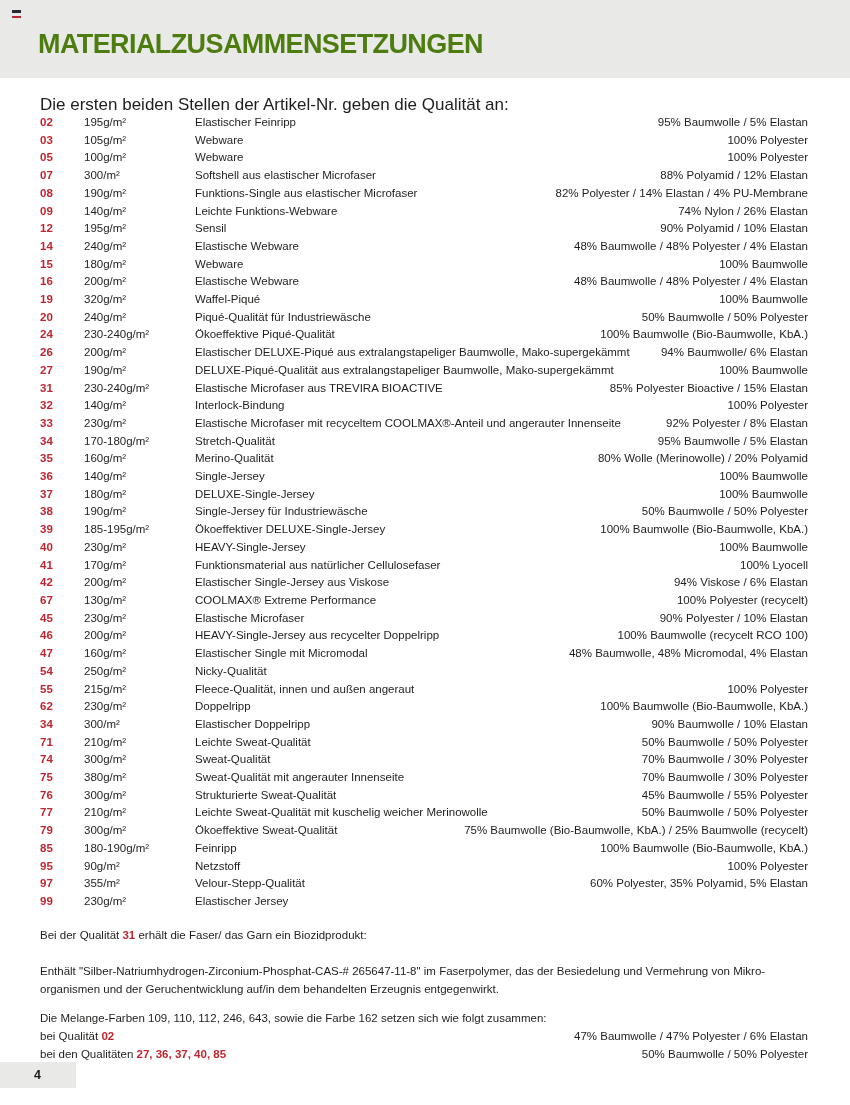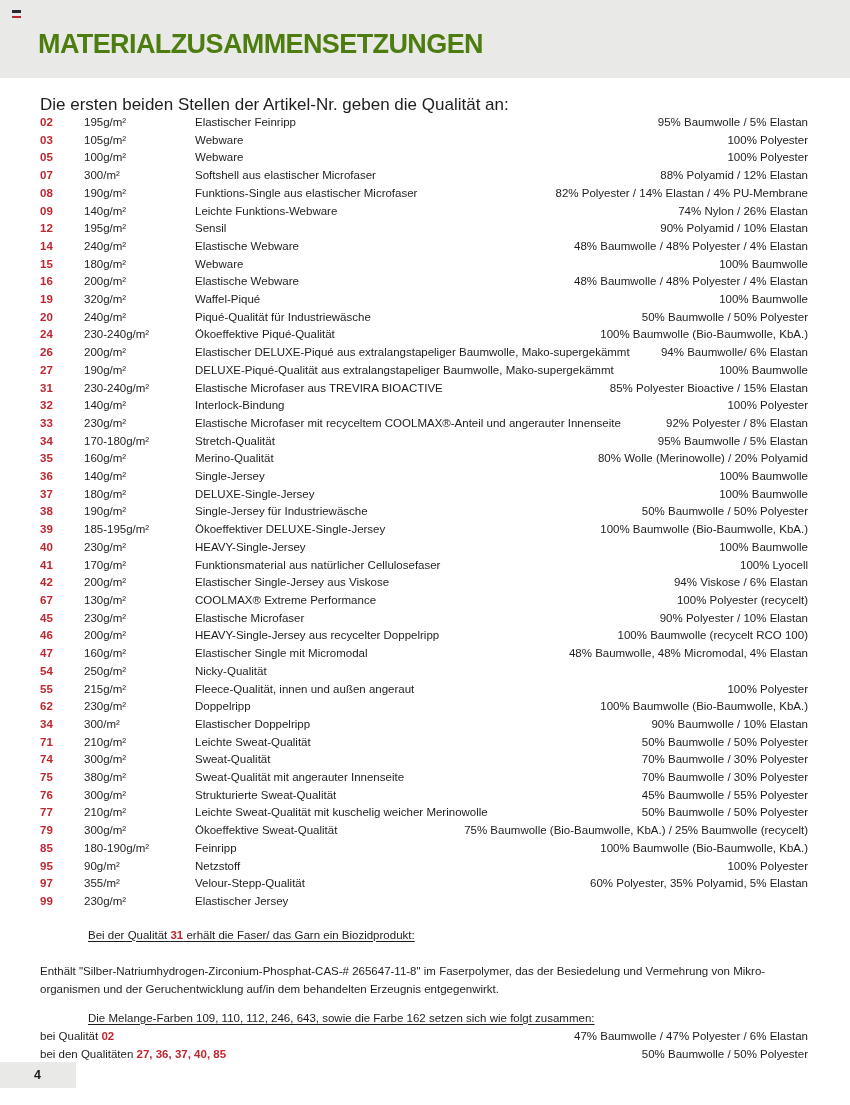--- a/index.html
+++ b/index.html
@@ -37,21 +37,21 @@
   .mat-table { margin-top:0; }
   .row {
     display:flex; align-items:baseline;
     font-size:11.5px; line-height:17.7px;
   }
   .code { width:44px; flex:0 0 44px; font-weight:700; color:#bf2630; }
   .weight { width:111px; flex:0 0 111px; }
   .desc { white-space:nowrap; }
   .comp { flex:1; text-align:right; white-space:nowrap; padding-left:10px; }
   .footer { margin-top:15px; font-size:11.5px; line-height:18px; }
-  .u { text-decoration:underline; text-underline-offset:2px;margin-left:48px; }
+  .u { text-underline-offset:2px; }
   .red { color:#bf2630; font-weight:700; }
   .biozid-para { margin-top:18px; }
   .biozid-para span { display:block; }
   .melange { margin-top:11px; }
   .melange-row { display:flex; align-items:flex-start; }
   .melange-row .left { white-space:nowrap; }
   .melange-row .comp { flex:1; text-align:right; white-space:nowrap; }
   .page-box {
     position:absolute; left:0; top:1062px;
     width:76px; height:26px;

